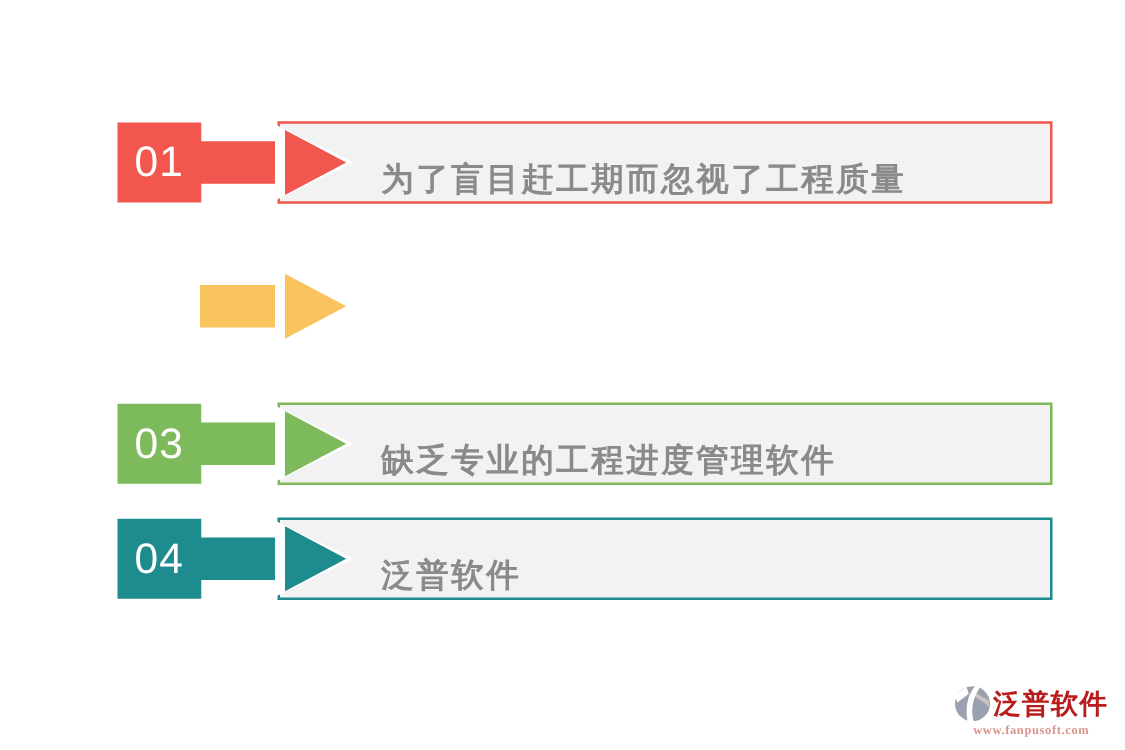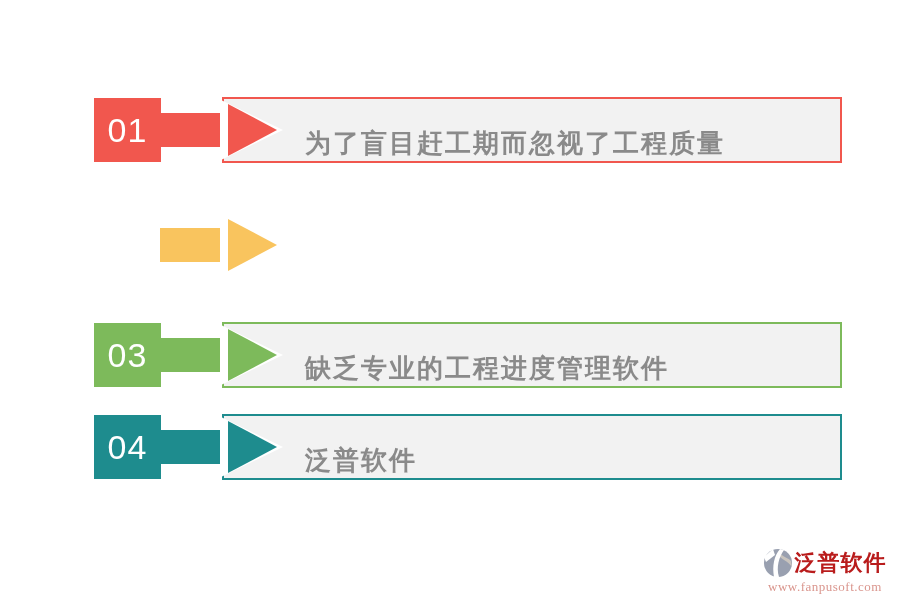--- a/index.html
+++ b/index.html
@@ -56,21 +56,21 @@
     display:flex;flex-direction:column;align-items:center;
   }
   .logo-top{display:flex;align-items:center;gap:3px;}
   .logo-icon{width:28px;height:28px;display:block;}
   .logo-name{
     color:#8E95A5;font-size:22px;font-weight:bold;letter-spacing:1px;
     white-space:nowrap;
   }
   .logo-url{
     font-family:"Liberation Serif", serif;
-    color:#DA968E;font-size:13px;font-weight:normal;letter-spacing:0.5px;
+    color:#DA968E;font-size:10px;font-weight:bold;letter-spacing:0.5px;
     margin-top:1px;white-space:nowrap;
   }
 </style>
 </head>
 <body>
 
 <div class="canvas">
 
   <div class="row r0" style="--accent: #F1574E;">
     <div class="numbox">

